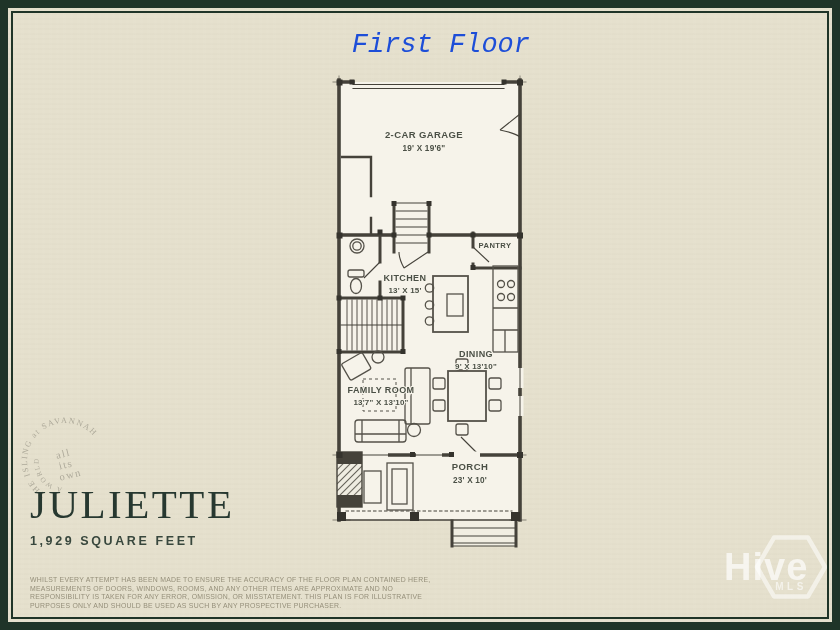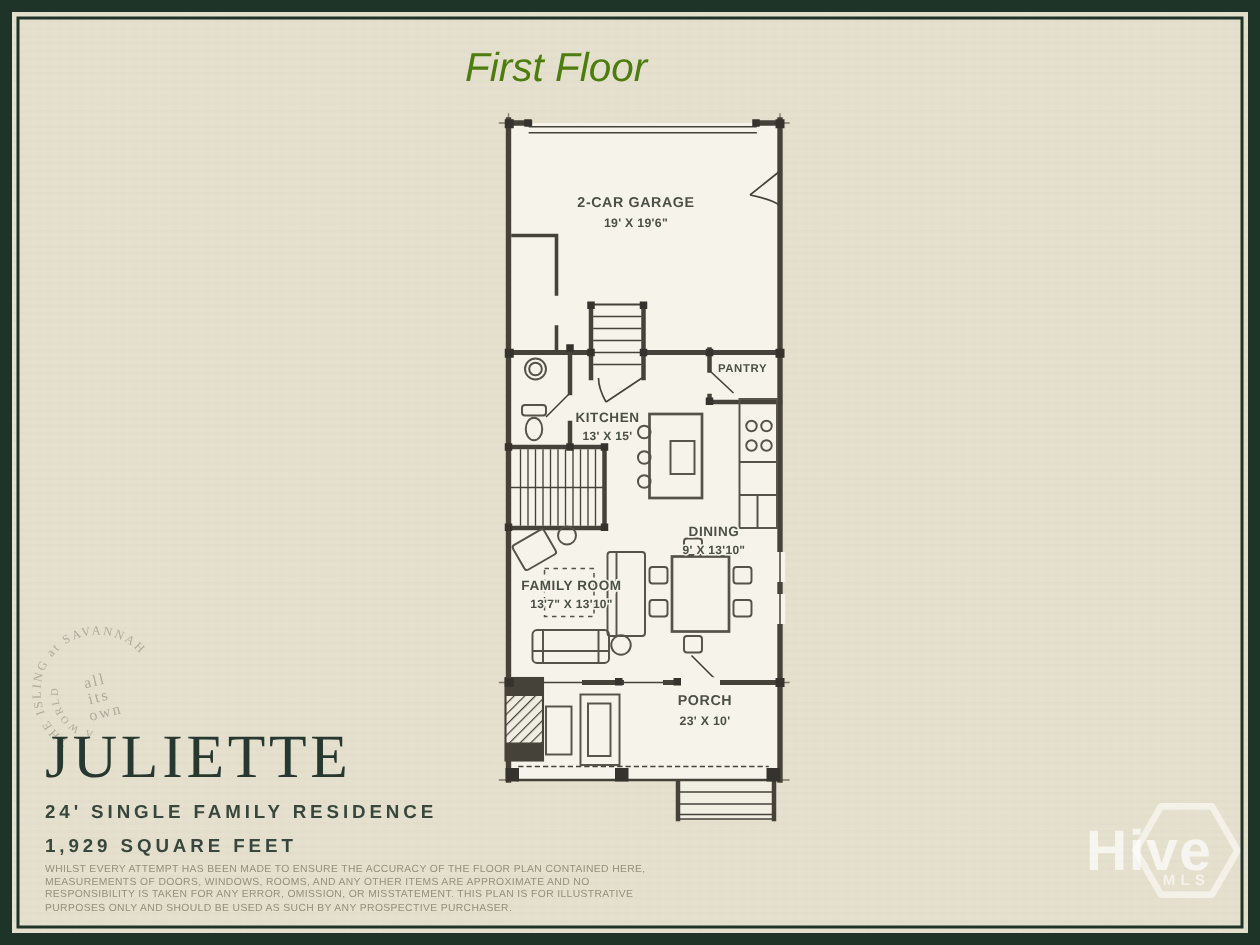--- a/index.html
+++ b/index.html
@@ -11,22 +11,22 @@
       repeating-linear-gradient(90deg, rgba(255,255,255,0.025) 0 3px, transparent 3px 7px);
     font-family:"Liberation Sans", sans-serif;
   }
   .frame-outer{position:absolute;inset:0;border:8px solid #1f3428;pointer-events:none;z-index:30;}
   .frame-inner{position:absolute;inset:11px;border:2px solid #1f3428;pointer-events:none;z-index:30;}
   .plan-halo{
     position:absolute;left:235px;top:45px;width:380px;height:530px;z-index:1;
     background:radial-gradient(ellipse 58% 52% at 50% 48%, #f2efe3 0%, #edead d0 0%, rgba(240,237,226,0.85) 45%, rgba(240,237,226,0) 78%);
   }
   .page-title{
-    position:absolute;left:310px;top:30px;width:220px;text-align:left;z-index:5;
-    font-family:Liberation Sans, sans-serif;font-style:italic;font-size:27px;color:#4d7c0f;
+    position:absolute;left:310px;top:30px;width:220px;text-align:right;z-index:5;
+    font-family:Liberation Mono, monospace;font-style:italic;font-size:27px;color:#1d4ed8;
   }
   svg text{user-select:none;}
   .room-name{
     font-family:"Liberation Sans", sans-serif;font-weight:bold;fill:#4b5046;
     letter-spacing:0.4px;paint-order:stroke;stroke:#f6f3ea;stroke-width:2.2px;
   }
   .room-dims{
     font-family:"Liberation Sans", sans-serif;font-weight:bold;fill:#4b5046;
     letter-spacing:0.2px;paint-order:stroke;stroke:#f6f3ea;stroke-width:2px;
   }
@@ -232,21 +232,20 @@
     <g text-anchor="middle" font-size="10.5">
       <text x="0" y="-4">all</text>
       <text x="0" y="7">its</text>
       <text x="2" y="18">own</text>
     </g>
   </g>
 </svg>
 
 <div class="info-block">
   <div class="plan-name">JULIETTE</div>
-  <div class="plan-sub">24' SINGLE FAMILY RESIDENCE</div>
   <div class="plan-sub">1,929 SQUARE FEET</div>
 </div>
 
 <div class="disclaimer">WHILST EVERY ATTEMPT HAS BEEN MADE TO ENSURE THE ACCURACY OF THE FLOOR PLAN CONTAINED HERE, MEASUREMENTS OF DOORS, WINDOWS, ROOMS, AND ANY OTHER ITEMS ARE APPROXIMATE AND NO RESPONSIBILITY IS TAKEN FOR ANY ERROR, OMISSION, OR MISSTATEMENT. THIS PLAN IS FOR ILLUSTRATIVE PURPOSES ONLY AND SHOULD BE USED AS SUCH BY ANY PROSPECTIVE PURCHASER.</div>
 
 <svg class="hive" width="125" height="100" viewBox="0 0 125 100">
   <g>
     <polygon points="113,45 96,15.6 62,15.6 45,45 62,74.4 96,74.4" fill="none" stroke="rgba(255,255,255,0.55)" stroke-width="4.5" stroke-linejoin="round"></polygon>
   </g>
   <text x="12" y="58" font-family="Liberation Sans, sans-serif" font-weight="bold" font-size="38" fill="rgba(255,255,255,0.68)" letter-spacing="1">Hive</text>

